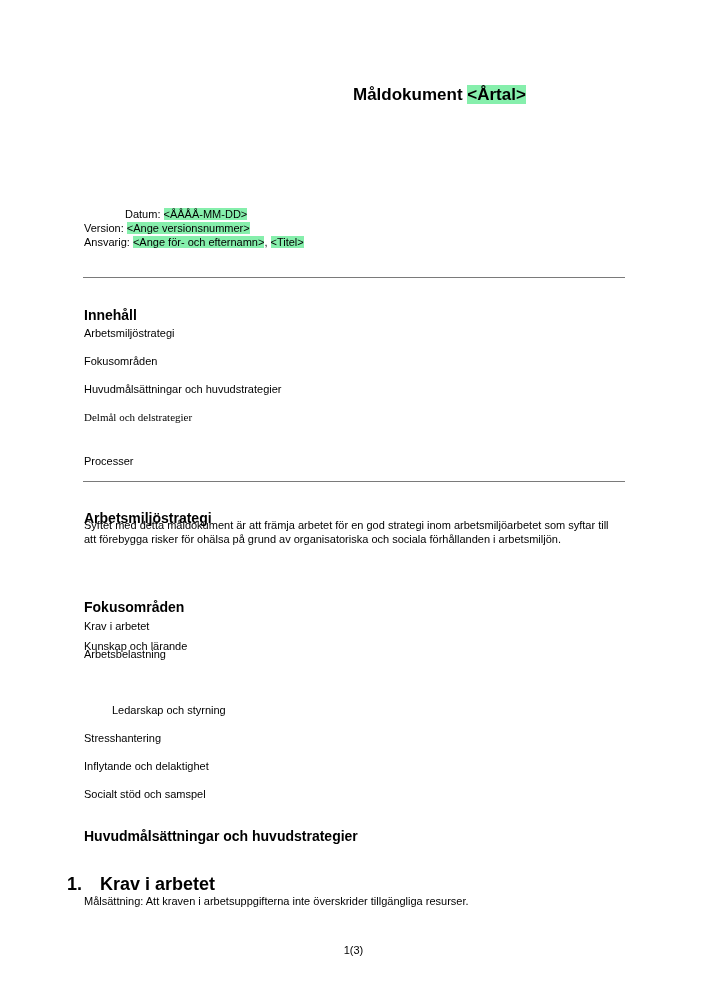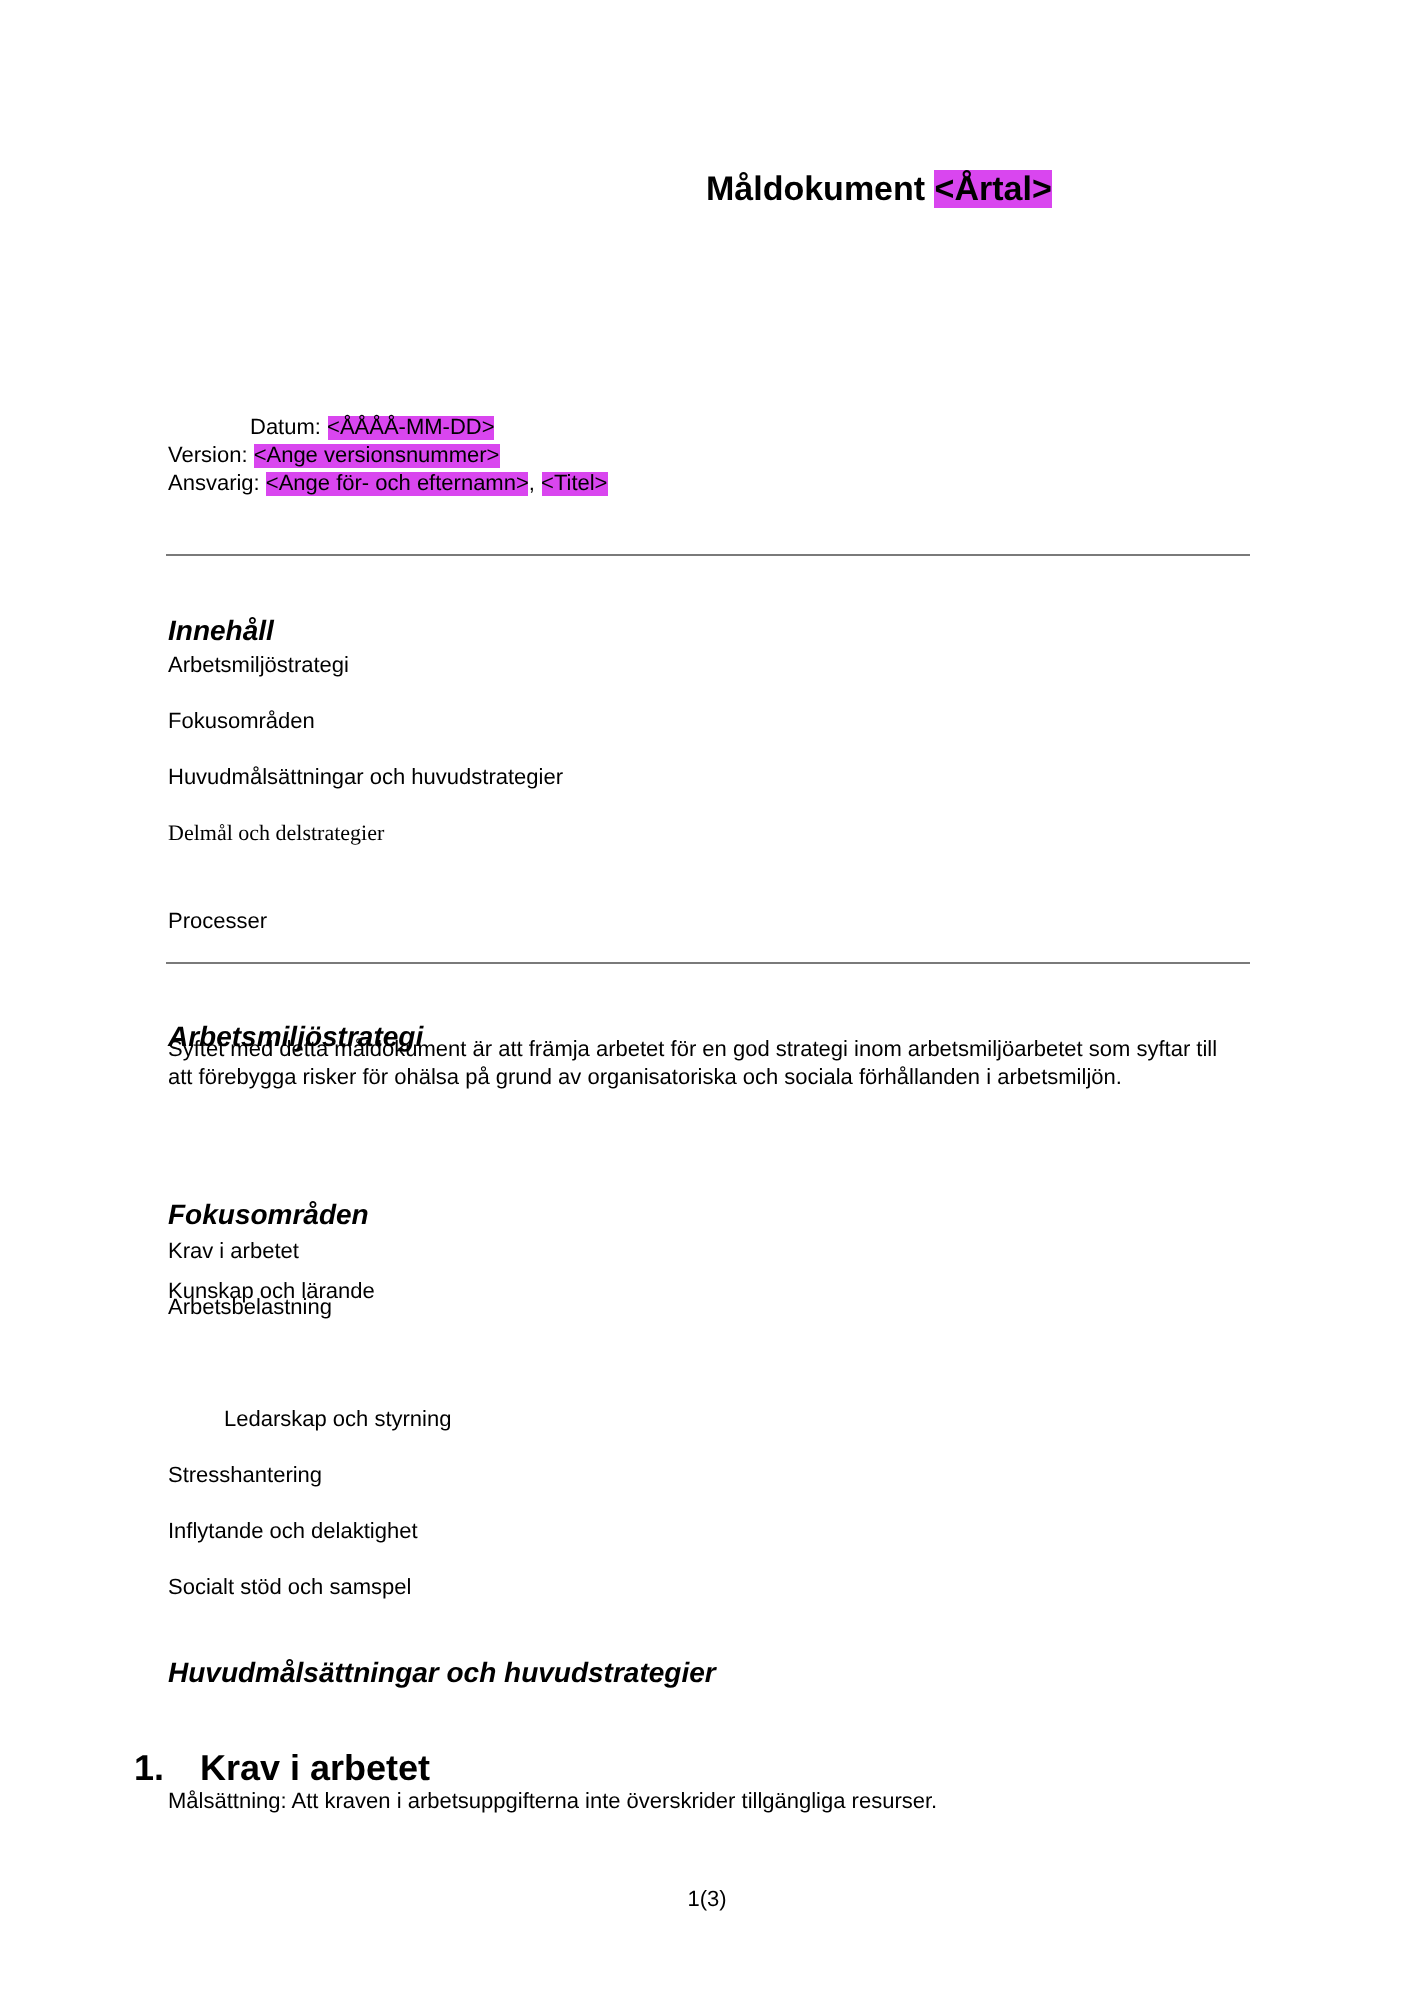--- a/index.html
+++ b/index.html
@@ -1,23 +1,23 @@
 <!DOCTYPE html>
 <html><head>
 <meta charset="utf-8">
 <style>
   html, body { margin:0; padding:0; background:#ffffff; }
   body { width:707px; height:1000px; position:relative; overflow:hidden;
          font-family:"Liberation Sans", sans-serif; color:#000; }
   .abs { position:absolute; }
-  .hl { background:#d946ef; }
+  .hl { background:#86efac; }
   .title { left:353px; top:85px; font-size:17px; font-weight:bold; white-space:nowrap; }
   .meta { left:84px; font-size:11px; line-height:14px; white-space:nowrap; }
   .rule { left:83px; width:542px; height:0; border-top:1px solid #7a7a7a; }
-  .h1 { left:84px; font-size:14px; font-weight:bold; white-space:nowrap;font-style:italic; }
+  .h1 { left:84px; font-size:14px; font-weight:bold; white-space:nowrap; }
   .item { left:84px; font-size:11px; white-space:nowrap; }
   .para { left:84px; width:535px; font-size:11px; line-height:13.5px; }
   .num-h { left:67px; font-size:18px; font-weight:bold; white-space:nowrap; }
   .num-h .n { display:inline-block; width:33px; }
   .pagenum { left:0; width:707px; text-align:center; font-size:11px; }
 </style>
 </head>
 <body>
 
 <div class="abs title">

